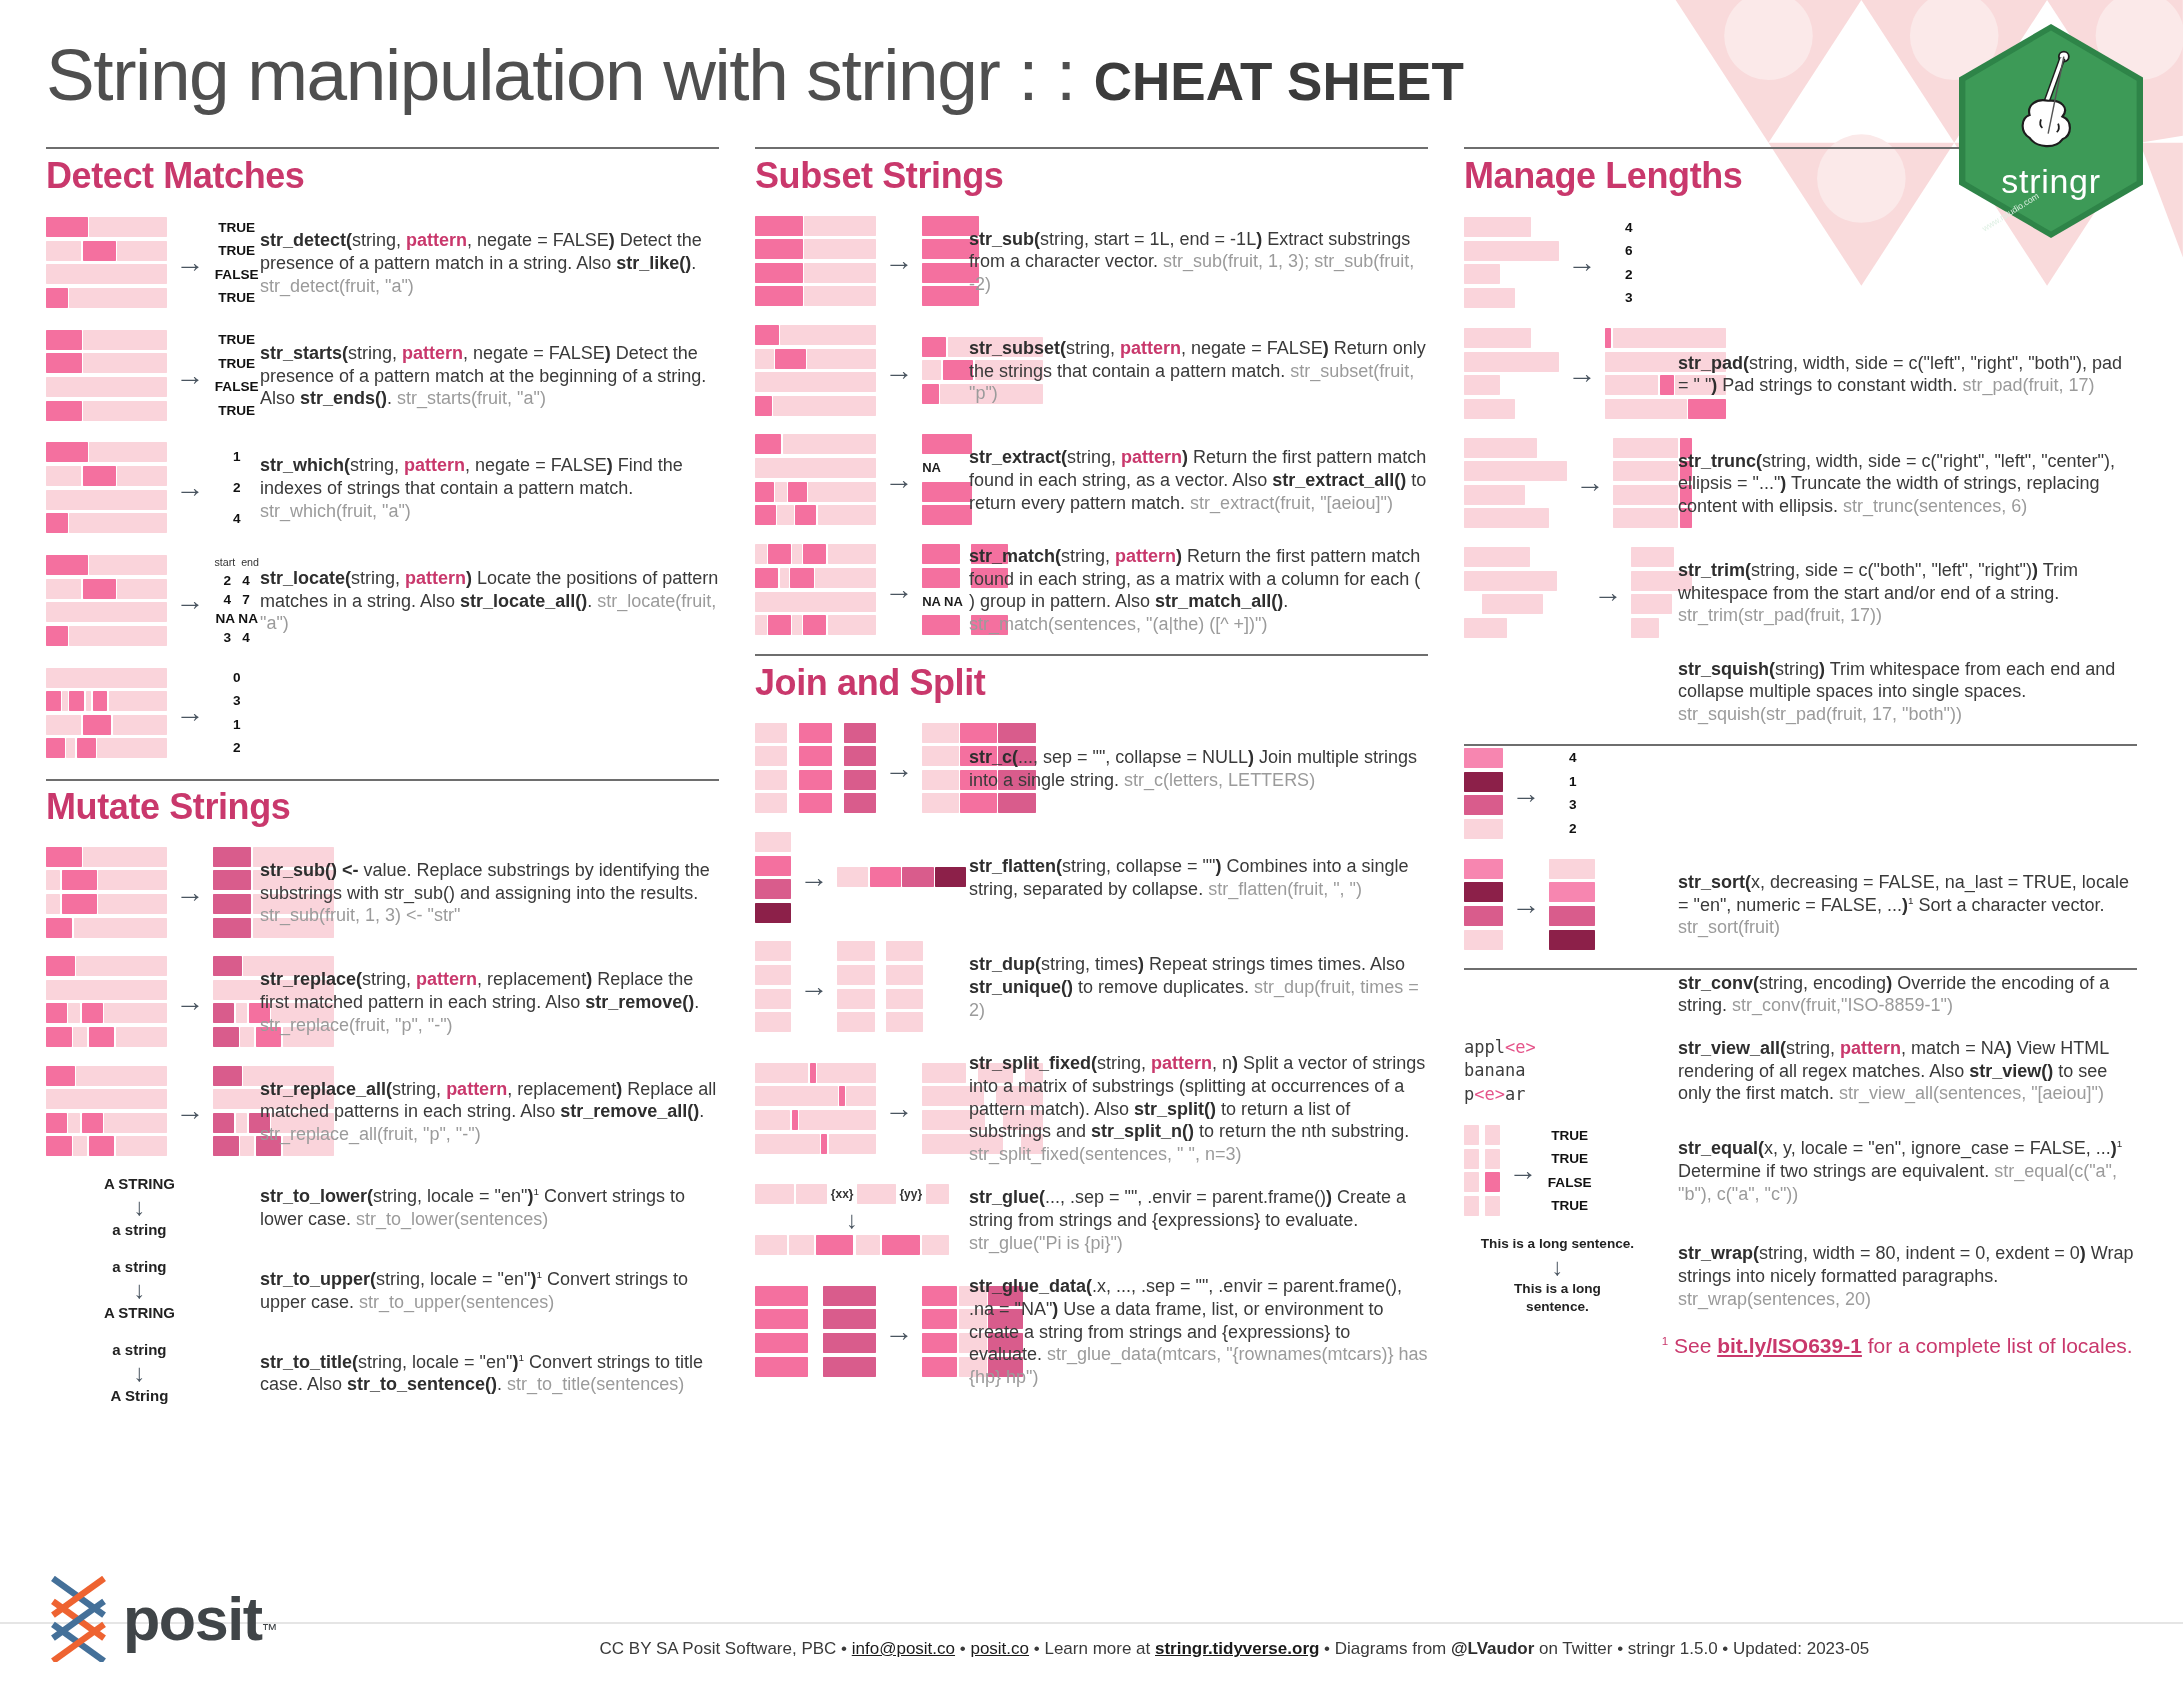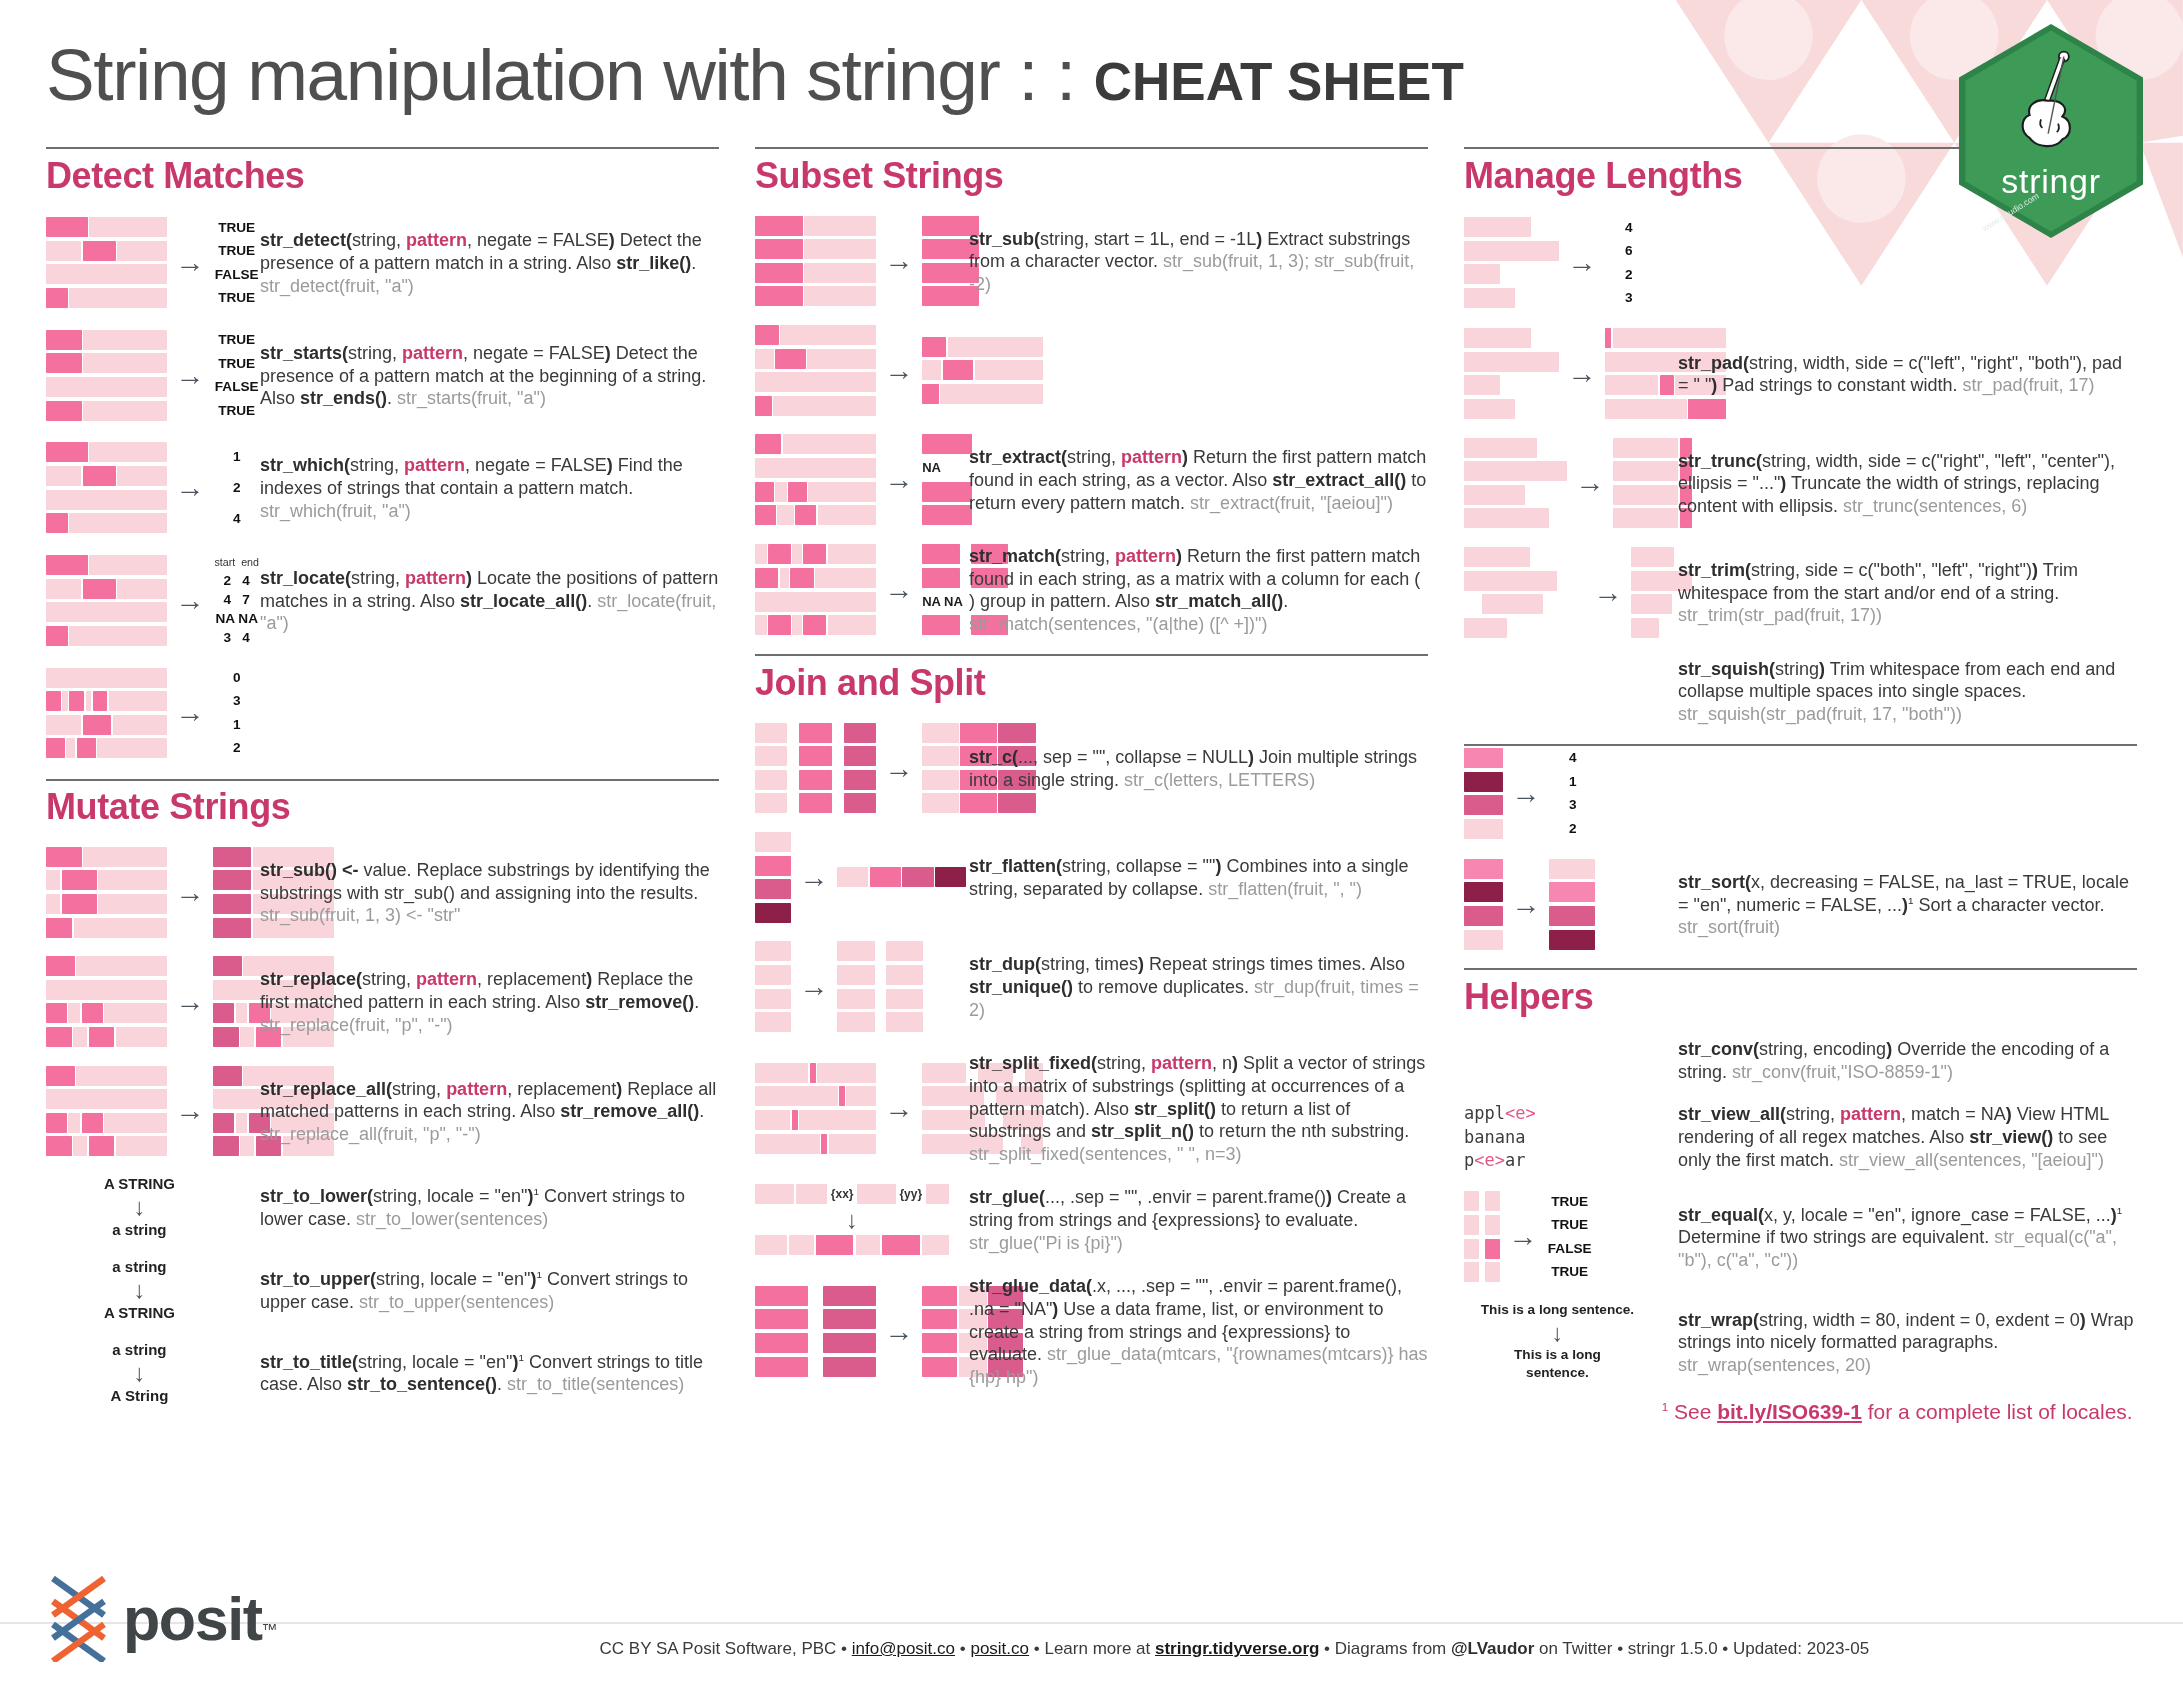--- a/index.html
+++ b/index.html
@@ -529,20 +529,21 @@
                 <div class="cell c-l" style="flex-grow: 16;"></div>
                 <div class="cell c-m" style="flex-grow: 26;"></div>
                 <div class="cell c-l" style="flex-grow: 58;"></div>
               </div>
               <div class="box-row" style="width: 121px;">
                 <div class="cell c-m" style="flex-grow: 14;"></div>
                 <div class="cell c-l" style="flex-grow: 86;"></div>
               </div>
             </div>
           </div>
+          <div class="etext"><span class="seg-b">str_subset(</span><span class="seg-n">string, </span><span class="seg-p">pattern</span><span class="seg-n">, negate = FALSE</span><span class="seg-b">)</span><span class="seg-n"> Return only the strings that contain a pattern match. </span><span class="seg-g">str_subset(fruit, "p")</span></div>
         </div>
         <div class="entry">
           <div class="diag">
             <div class="rows-box">
               <div class="box-row" style="width: 121px;">
                 <div class="cell c-m" style="flex-grow: 22;"></div>
                 <div class="cell c-l" style="flex-grow: 78;"></div>
               </div>
               <div class="box-row" style="width: 121px;">
                 <div class="cell c-l" style="flex-grow: 100;"></div>
@@ -1095,21 +1096,20 @@
               <div class="box-row" style="width: 46px;">
                 <div class="cell c-x" style="flex-grow: 100;"></div>
               </div>
             </div>
           </div>
           <div class="etext"><span class="seg-b">str_sort(</span><span class="seg-n">x, decreasing = FALSE, na_last = TRUE, locale = "en", numeric = FALSE, ...</span><span class="seg-b">)</span><span class="seg-s">1</span><span class="seg-n"> Sort a character vector. </span><span class="seg-g">str_sort(fruit)</span></div>
         </div>
       </section>
       <section class="section">
         <div class="sec-rule"></div>
-        <h2 class="sec-title">Helpers</h2>
         <div class="entry">
           <div class="diag"></div>
           <div class="etext"><span class="seg-b">str_conv(</span><span class="seg-n">string, encoding</span><span class="seg-b">)</span><span class="seg-n"> Override the encoding of a string. </span><span class="seg-g">str_conv(fruit,"ISO-8859-1")</span></div>
         </div>
         <div class="entry">
           <div class="diag">
             <div class="view-box">
               <div class="view-line"><span class="seg-v">appl</span><span class="seg-e">&lt;e&gt;</span></div>
               <div class="view-line"><span class="seg-v">banana</span></div>
               <div class="view-line"><span class="seg-v">p</span><span class="seg-e">&lt;e&gt;</span><span class="seg-v">ar</span></div>

